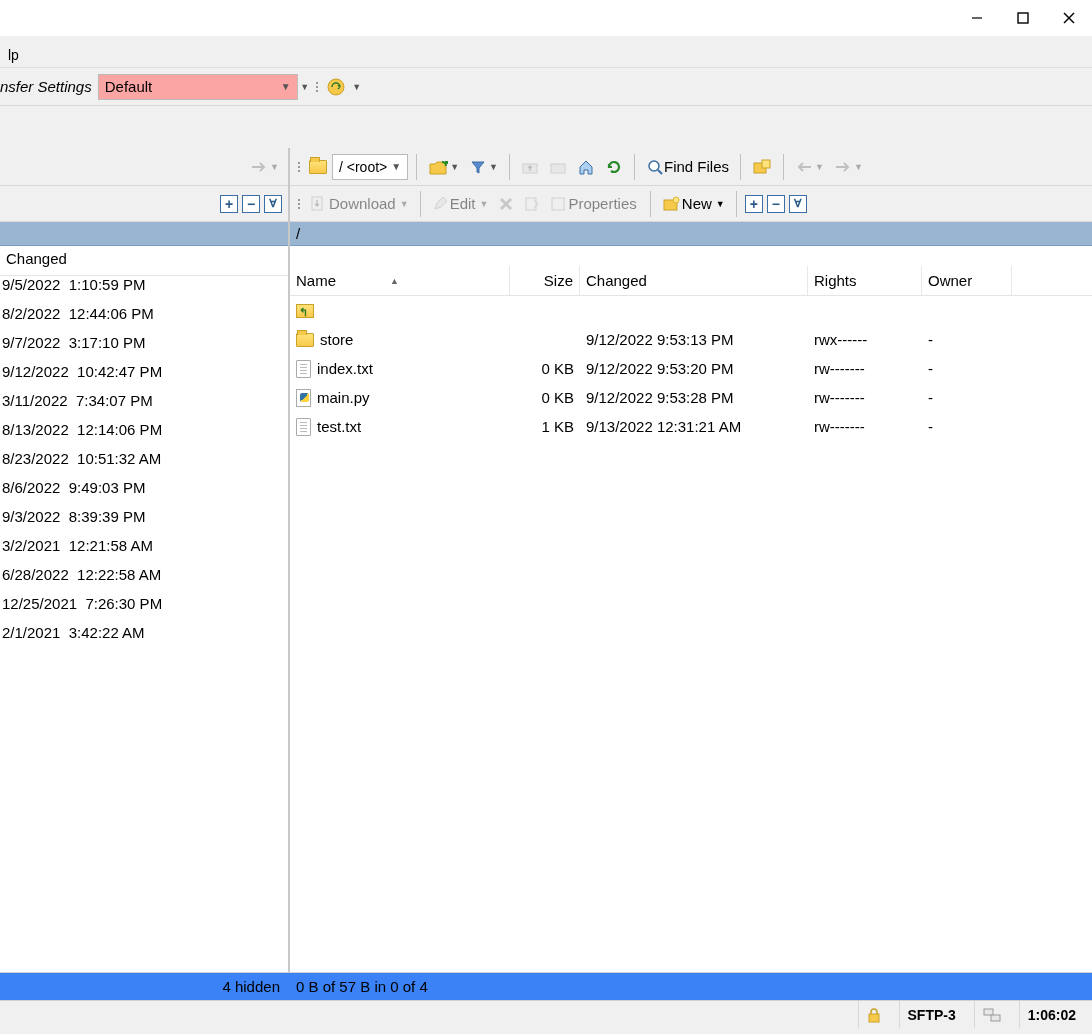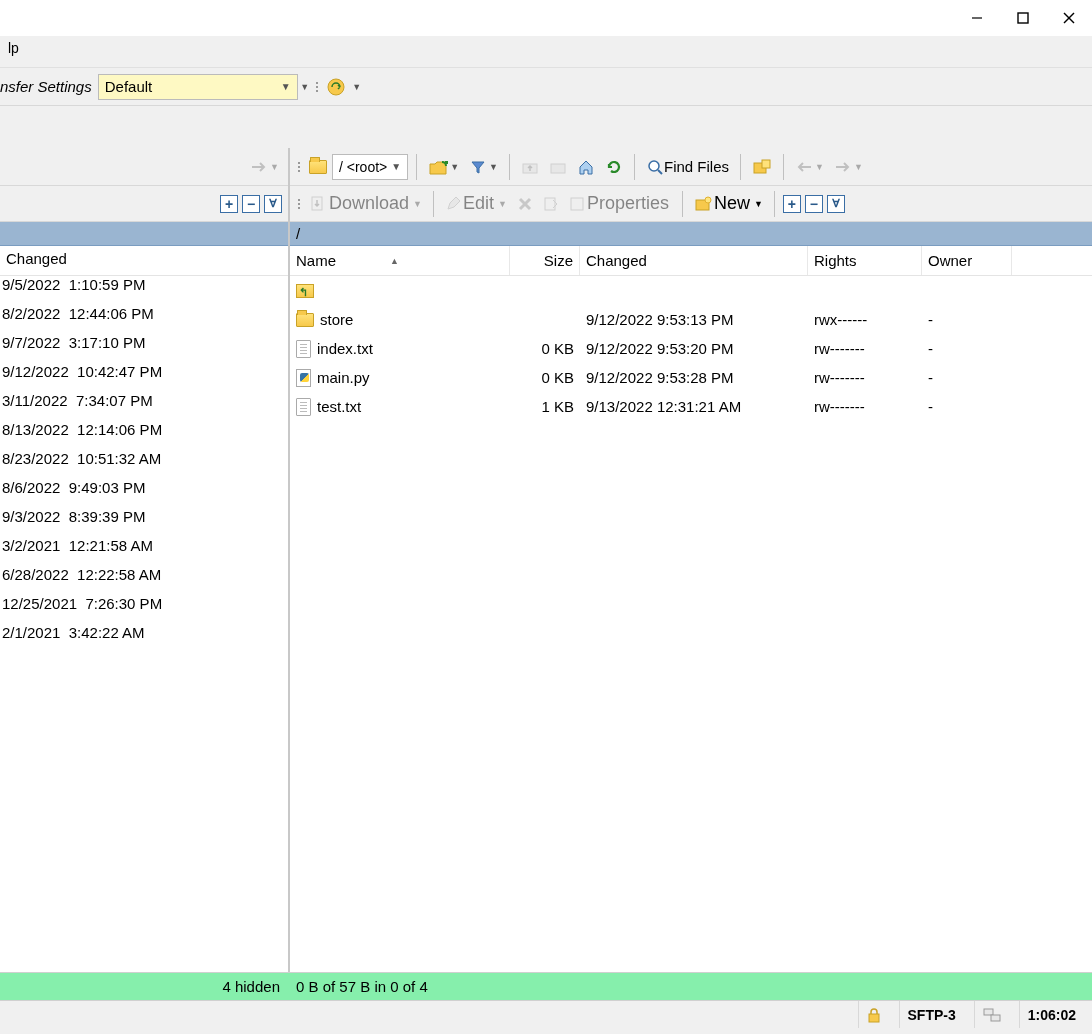--- a/index.html
+++ b/index.html
@@ -23,37 +23,37 @@
   .win-btn {
     width: 46px; height: 36px;
     display: flex; align-items: center; justify-content: center;
     font-size: 15px;
   }
   .win-btn.close { font-size: 18px; }
   .menubar {
     height: 32px;
     background: #f0f0f0;
     display: flex;
-    align-items: flex-start;
+    align-items: flex-end;
     padding-left: 0;
     border-bottom: 1px solid #e0e0e0;
   }
   .menubar span { padding: 4px 8px; }
   .toolbar1 {
     height: 38px;
     background: #f0f0f0;
     display: flex;
     align-items: center;
     padding-left: 0;
     border-bottom: 1px solid #d8d8d8;
   }
   .toolbar1 .label { padding: 0 6px 0 0; font-size: 15px; font-style: italic; }
   .select {
     height: 26px; width: 200px;
-    background: #fef9c3; border: 1px solid #bbb;
+    background: #fca5a5; border: 1px solid #bbb;
     display: flex; align-items: center; padding: 0 6px;
     font-size: 15px; position: relative;
   }
   .select .caret { position: absolute; right: 6px; font-size: 10px; color: #555; }
   .sep { width: 1px; height: 26px; background: #c0c0c0; margin: 0 6px; }
   .grip { width: 6px; display:flex; flex-direction:column; gap:2px; align-items:center; justify-content:center; height:26px; margin:0 2px;}
   .grip i{width:2px;height:2px;background:#999;display:block;}
   .icon-btn {
     width: 26px; height: 26px;
     display: flex; align-items: center; justify-content: center;
@@ -80,41 +80,42 @@
   .tbtn { height:26px; display:flex;align-items:center;padding:0 4px;margin:0 1px;}
   .tbtn .caret{font-size:9px;color:#555;margin-left:2px;}
   .tbtn svg{display:block;}
   .disabled { opacity: 0.45; }
 
   .action-toolbar {
     height: 36px; background: #f0f0f0;
     display:flex;align-items:center;padding:0 4px;
     border-bottom:1px solid #d8d8d8;
   }
-  .action-toolbar .txt{font-size:18px;padding:0 2px;}
+  .action-toolbar .txt{font-size:15px;padding:0 2px;}
   .sqbtn{
     width:18px;height:18px;border:1px solid #3a6ea5;
     display:flex;align-items:center;justify-content:center;
     margin:0 2px;font-size:14px;font-weight:bold;color:#2a5a8a;background:#fff;
   }
   .sqbtn.minus{color:#2a5a8a;}
   .chkall{width:18px;height:18px;border:1px solid #3a6ea5;background:#fff;display:flex;align-items:center;justify-content:center;margin:0 2px;color:#2a5a8a;font-size:11px;font-weight:bold;}
 
   .pathbar {
     height: 24px; background: #9ab5d1;
     display:flex;align-items:center;padding:0 6px;
     font-size:15px; color:#000;
     border-bottom:1px solid #7a9cc0;
   }
 
   .file-header {
     height: 30px; background:#fff;
     display:flex;align-items:center;
     border-bottom:1px solid #e4e4e4;
     font-size:15px;
+    margin-top:20px;
   }
   .file-header .col{padding:4px 6px;border-right:1px solid #e8e8e8;height:100%;display:flex;align-items:center;}
   .file-header .sort{font-size:9px;margin-left:48px;color:#666;}
 
   .file-list{flex:1;background:#fff;overflow:hidden;}
   .row{display:flex;height:29px;align-items:center;font-size:15px;}
   .row .col{padding:0 6px;}
 
   .c-name{width:220px;display:flex;align-items:center;gap:6px;}
   .c-size{width:70px;text-align:right;justify-content:flex-end;display:flex;}
@@ -124,21 +125,21 @@
 
   .left-header .col{padding:4px 6px;}
   .left-header{height:30px;background:#fff;display:flex;border-bottom:1px solid #e4e4e4;font-size:15px;}
   .lcol-changed{width:218px;}
   .lcol-rest{flex:1;}
   .left-list{flex:1;background:#fff;}
   .lrow{height:29px;display:flex;font-size:15px;}
   .lrow .lcol{padding:0 2px;}
 
   .statusbar1{
-    height:28px;background:#86efac;display:flex;align-items:center;
+    height:28px;background:#3b82f6;display:flex;align-items:center;
     border-top:1px solid #d0d0d0;font-size:15px;
   }
   .statusbar1 .left-status{width:290px;text-align:right;padding-right:10px;}
   .statusbar1 .right-status{padding-left:6px;}
 
   .statusbar2{
     height:28px;background:#f0f0f0;display:flex;align-items:center;
     justify-content:flex-end;border-top:1px solid #d0d0d0;
     font-size:14px;padding-right:8px;gap:10px;
   }

